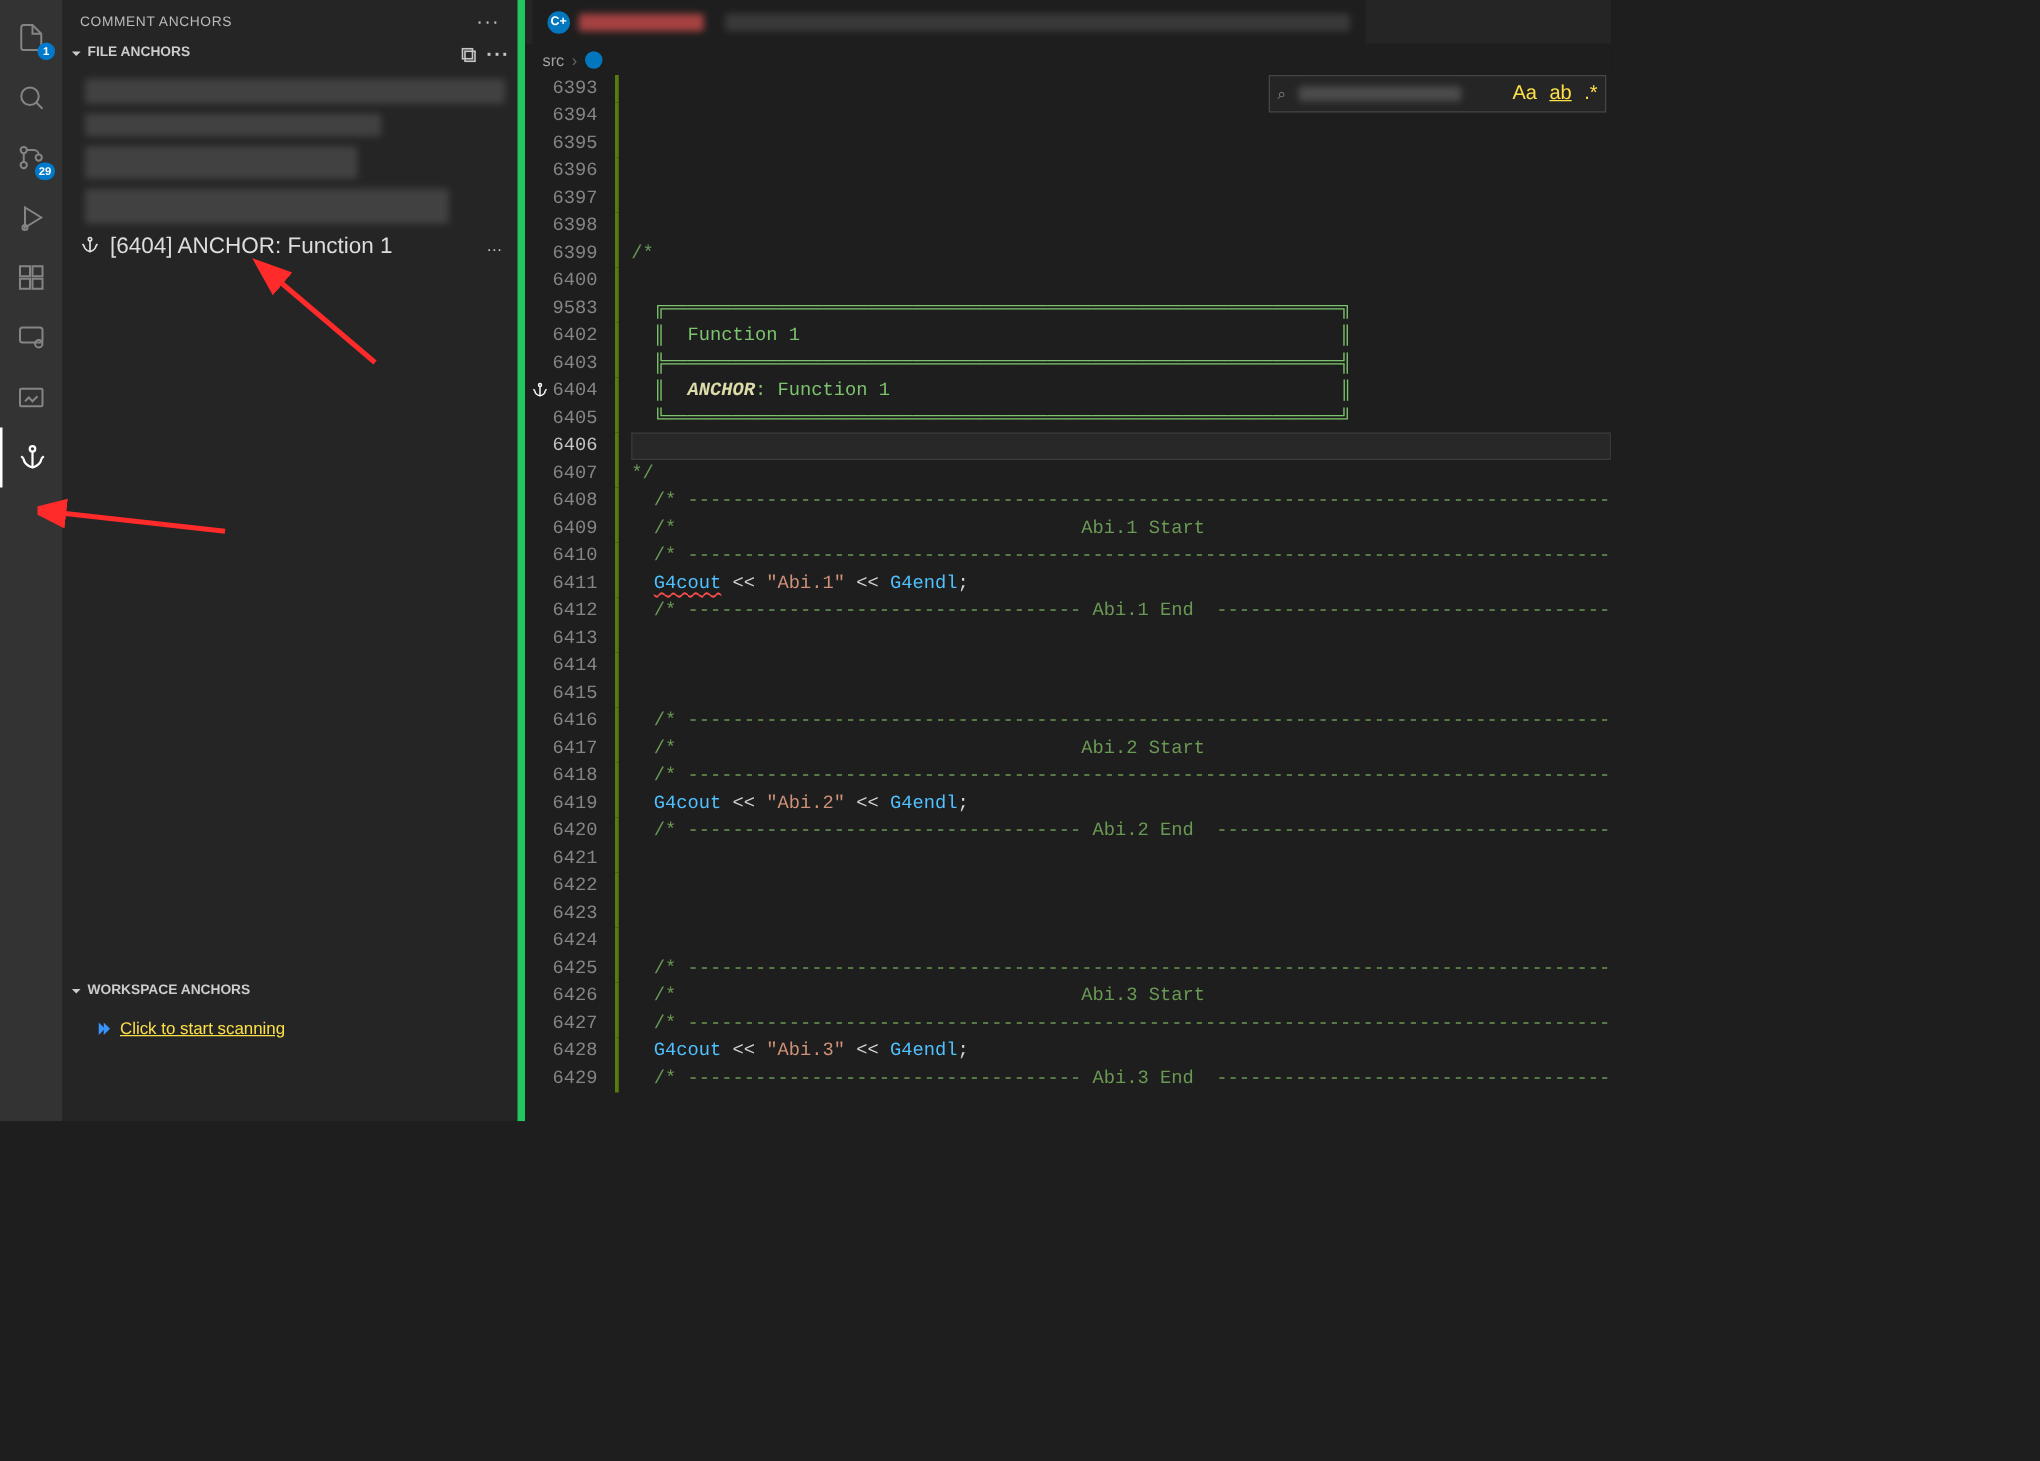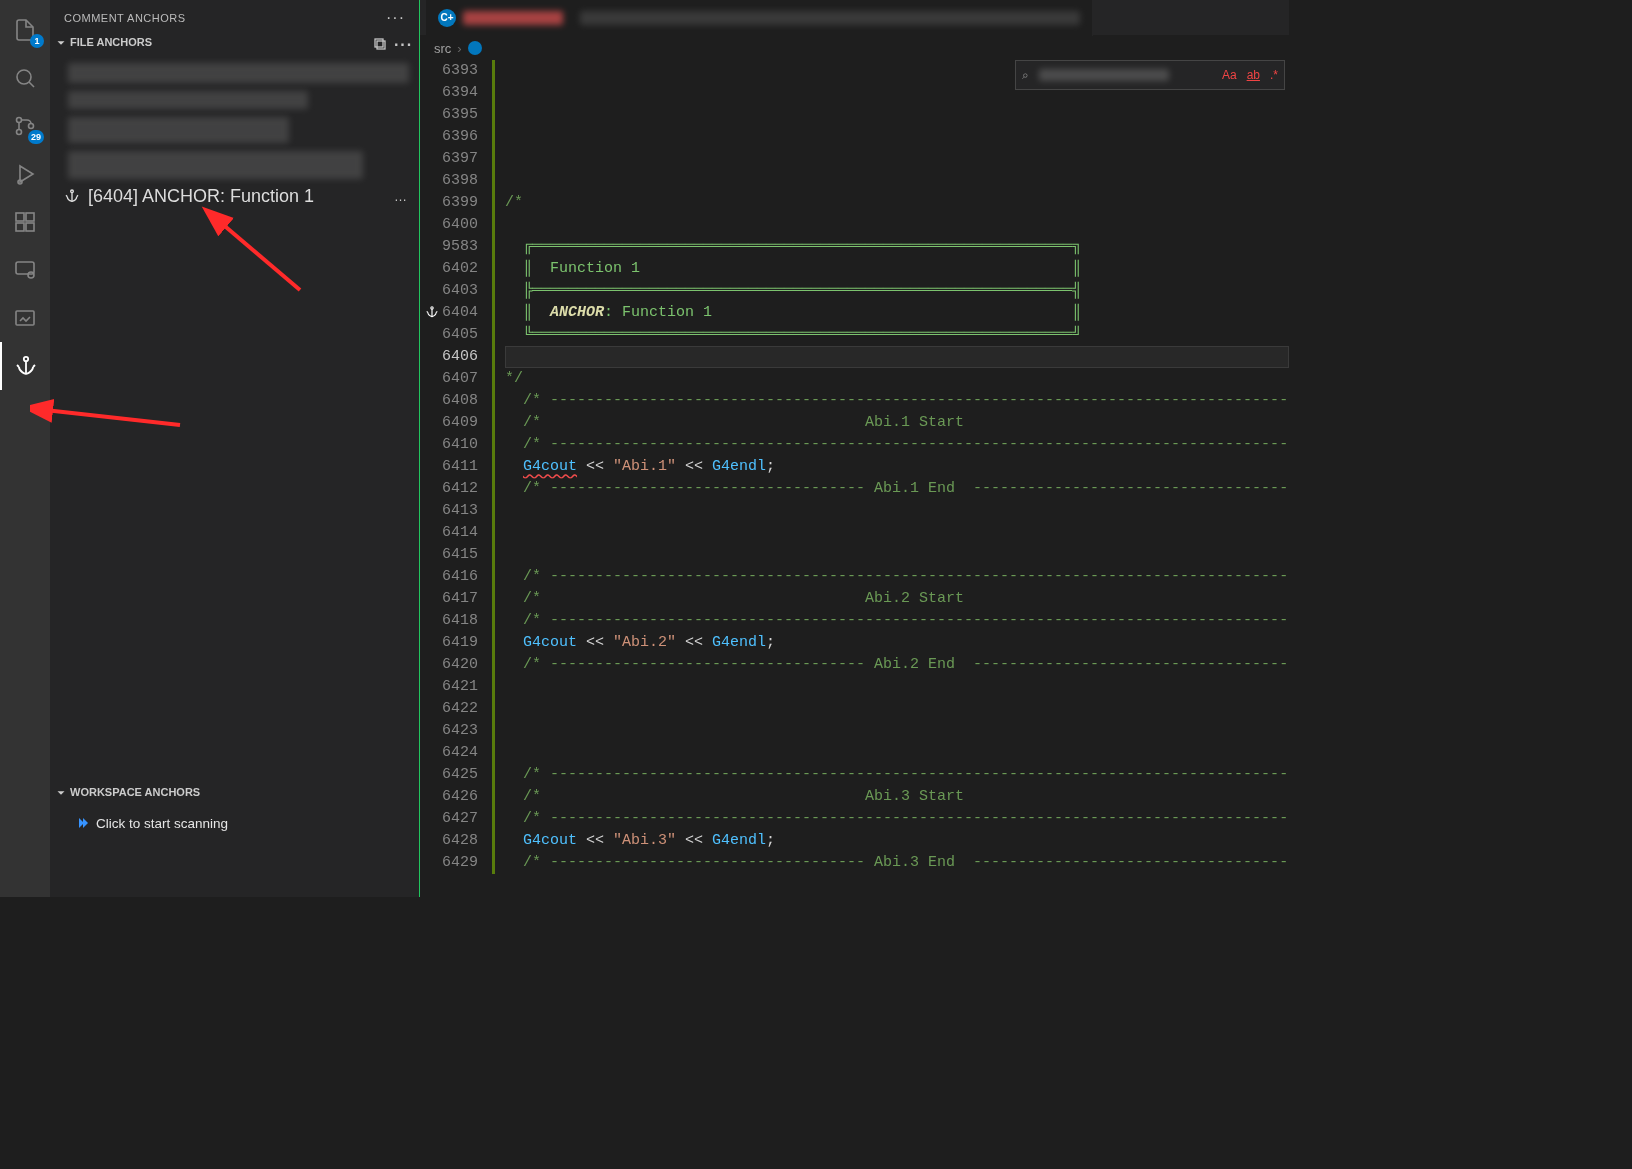--- a/index.html
+++ b/index.html
@@ -57,21 +57,21 @@
     font-weight: 600;
   }
 
   
   .sidebar {
     width: 370px;
     flex: 0 0 370px;
     background: #252526;
     display: flex;
     flex-direction: column;
-    border-right: 1px solid #22c55e;
+    border-right: 6px solid #22c55e;
     position: relative;
   }
   .sidebar .panel-title {
     height: 36px;
     display: flex;
     align-items: center;
     padding: 0 14px;
     font-size: 11px;
     letter-spacing: 0.5px;
     color: #bbbbbb;
@@ -118,24 +118,25 @@
   .anchor-item svg { width:16px; height:16px; color:#e0e0e0; flex:0 0 16px; }
   .anchor-item .label { flex:1; white-space:nowrap; overflow:hidden; text-overflow:ellipsis; font-size:18px; }
   .anchor-item .dots { color:#c5c5c5; padding:0 4px; }
 
   .workspace-section {
     position:absolute;
     bottom:60px;
     left:0; right:0;
   }
   .scan-link {
-    display:flex; align-items:flex-end; gap:6px;
+    display:flex; align-items:flex-start; gap:6px;
     padding: 6px 14px 6px 24px;
-    color:#e5e5e5; cursor:pointer;
+    color:#fde047; cursor:pointer;
     font-size:13.5px;
+    text-decoration:underline;
   }
   .scan-link svg { width:16px; height:16px; color:#3794ff; }
 
   .ellipsis { font-size:16px; letter-spacing:1px; color:#c5c5c5; cursor:pointer;}
 
   
   .editor {
     flex: 1 1 auto;
     display: flex;
     flex-direction: column;
@@ -243,21 +244,21 @@
     width:270px;
     background:#252526;
     border:1px solid #454545;
     display:flex; align-items:center;
     padding:0 6px; gap:10px;
     font-family:"Segoe UI",sans-serif;
     font-size:12px;
     color:#a6a6a6;
   }
   .find-wid .blurq { width:130px; height:12px; background:#666; filter:blur(3px); opacity:.6; border-radius:2px;}
-  .find-wid .ico { font-size:12px; color:#ef4444; cursor:pointer;}
+  .find-wid .ico { font-size:16px; color:#fde047; cursor:pointer;}
   .find-wid .ico.u { text-decoration:underline;}
 
   
   .arrow {
     position:absolute;
     pointer-events:none;
     z-index:20;
   }
 
 </style>

